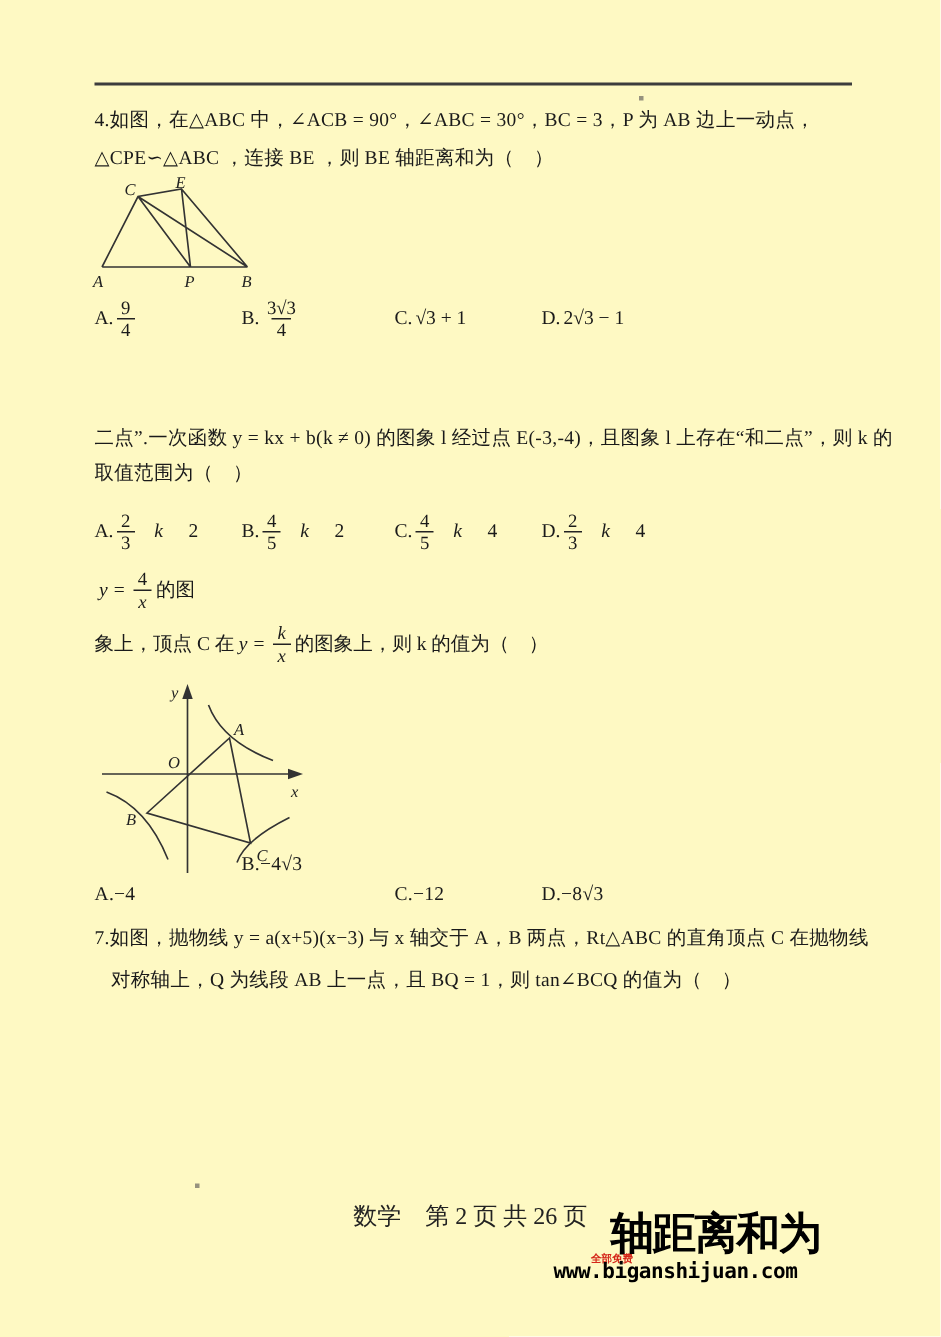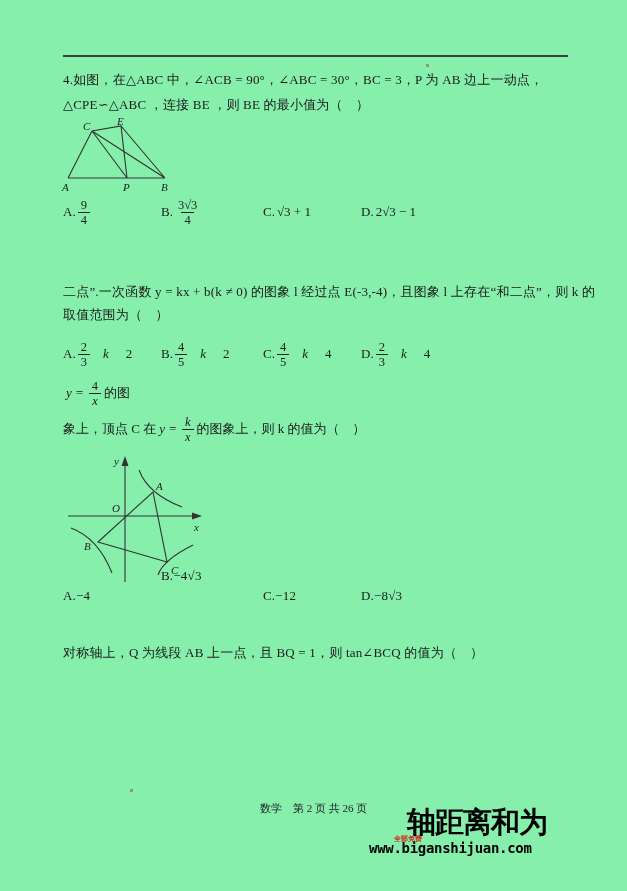--- a/index.html
+++ b/index.html
@@ -1,52 +1,52 @@
 <!DOCTYPE html>
 <html><head>
 <meta charset="utf-8">
 <style>
   html,body{margin:0;padding:0;background:#fff;}
-  .page{position:relative;width:627px;height:891px;background:#86efac;overflow:hidden;
+  .page{position:relative;width:627px;height:891px;background:#fef9c3;overflow:hidden;
         font-family:"Liberation Serif","DejaVu Serif",serif;color:#1a1a1a;}
   .rule{position:absolute;left:63px;top:55px;width:505px;height:2px;background:#3d3d3d;}
   .dot{position:absolute;width:3px;height:3px;background:#96927e;}
   .line{position:absolute;white-space:nowrap;font-size:13px;letter-spacing:.2px;line-height:16px;}
   .row{position:absolute;display:flex;align-items:center;white-space:nowrap;font-size:13px;}
   .opt{position:absolute;display:inline-flex;align-items:center;white-space:nowrap;font-size:13px;}
   .opt-label{margin-right:2px;}
   .frac{display:inline-flex;flex-direction:column;align-items:center;line-height:1.12;font-size:12.5px;}
   .frac .num{padding:0 3px;}
   .frac .den{padding:0 3px;border-top:1px solid #222;}
   .it{font-style:italic;}
   .kvar{font-style:italic;margin-left:13px;}
   .endnum{margin-left:17px;}
   .eq{font-style:italic;margin:0 5px 0 3px;}
   .postgap{margin-left:3px;text-align:center;}
   svg.fig{position:absolute;}
   svg .stroke{stroke:#333;stroke-width:1.1;fill:none;}
   svg text{font-family:"Liberation Serif","DejaVu Serif",serif;font-style:italic;font-size:11px;fill:#222;}
-  .footer{position:absolute;left:0;top:801px;width:627px;text-align:center;font-size:11px;color:#222;}
+  .footer{position:absolute;left:0;top:801px;width:627px;text-align:center;font-size:16px;color:#222;}
   .logo-title{position:absolute;left:407px;top:803px;font-size:29px;font-weight:700;letter-spacing:-1px;
               font-family:"Liberation Sans","DejaVu Sans",sans-serif;color:#000;}
   .logo-tagline{position:absolute;left:394px;top:834px;font-size:7px;font-weight:700;color:#d42619;
               font-family:"Liberation Sans","DejaVu Sans",sans-serif;}
   .logo-url{position:absolute;left:369px;top:840px;font-size:14px;font-weight:700;color:#000;
               font-family:"DejaVu Sans Mono","Liberation Mono",monospace;letter-spacing:-.3px;}
 </style>
 </head>
 <body>
 
 <div class="page">
 
   <div class="rule"></div>
   <div class="dot" style="left:426px;top:64px;"></div>
 
   <div class="line" style="left:63px;top:72px;">4.如图，在△ABC 中，∠ACB = 90°，∠ABC = 30°，BC = 3，P 为 AB 边上一动点，</div>
-  <div class="line" style="left:63px;top:97px;">△CPE∽△ABC ，连接 BE ，则 BE 的最小值为（　）</div>
+  <div class="line" style="left:63px;top:97px;">△CPE∽△ABC ，连接 BE ，则 BE 轴距离和为（　）</div>
 
   <svg class="fig" style="left:58px;top:116px;" width="122" height="82" viewBox="0 0 122 82">
     <path class="stroke" d="M10 62 H107 M10 62 L34 15 L63 10 L69 62 M34 15 L69 62 M34 15 L107 62 M63 10 L107 62"></path>
     <text x="4" y="75">A</text>
     <text x="65" y="75">P</text>
     <text x="103" y="75">B</text>
     <text x="25" y="14">C</text>
     <text x="59" y="9">E</text>
   </svg>
 
@@ -146,21 +146,22 @@
     <text x="94" y="40">A</text>
     <text x="22" y="100">B</text>
     <text x="109" y="124">C</text>
   </svg>
 
   <div class="line" style="left:63px;top:588px;">A.−4</div>
   <div class="line" style="left:161px;top:568px;">B.−4√3</div>
   <div class="line" style="left:263px;top:588px;">C.−12</div>
   <div class="line" style="left:361px;top:588px;">D.−8√3</div>
 
-  <div class="line" style="left:63px;top:645px;">对称轴上，Q 为线段 AB 上一点，且 BQ = 1，则 tan∠BCQ 的值为（　）</div>
+  <div class="line" style="left:63px;top:617px;">7.如图，抛物线 y = a(x+5)(x−3) 与 x 轴交于 A，B 两点，Rt△ABC 的直角顶点 C 在抛物线</div>
+  <div class="line" style="left:74px;top:645px;">对称轴上，Q 为线段 AB 上一点，且 BQ = 1，则 tan∠BCQ 的值为（　）</div>
 
   <div class="dot" style="left:130px;top:789px;"></div>
 
   <div class="footer">数学　第 2 页 共 26 页</div>
 
   <div class="logo-title">轴距离和为</div>
   <div class="logo-tagline">全部免费</div>
   <div class="logo-url">www.biganshijuan.com</div>
 
 </div>

